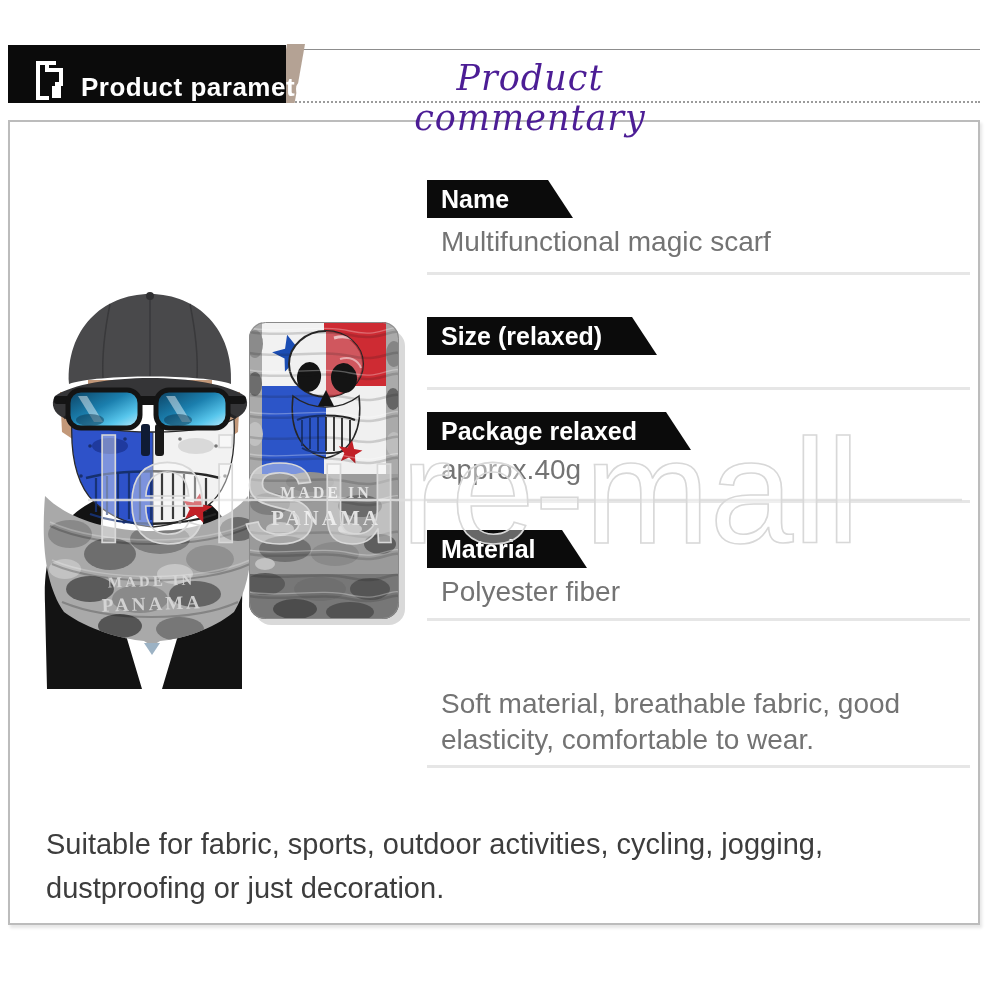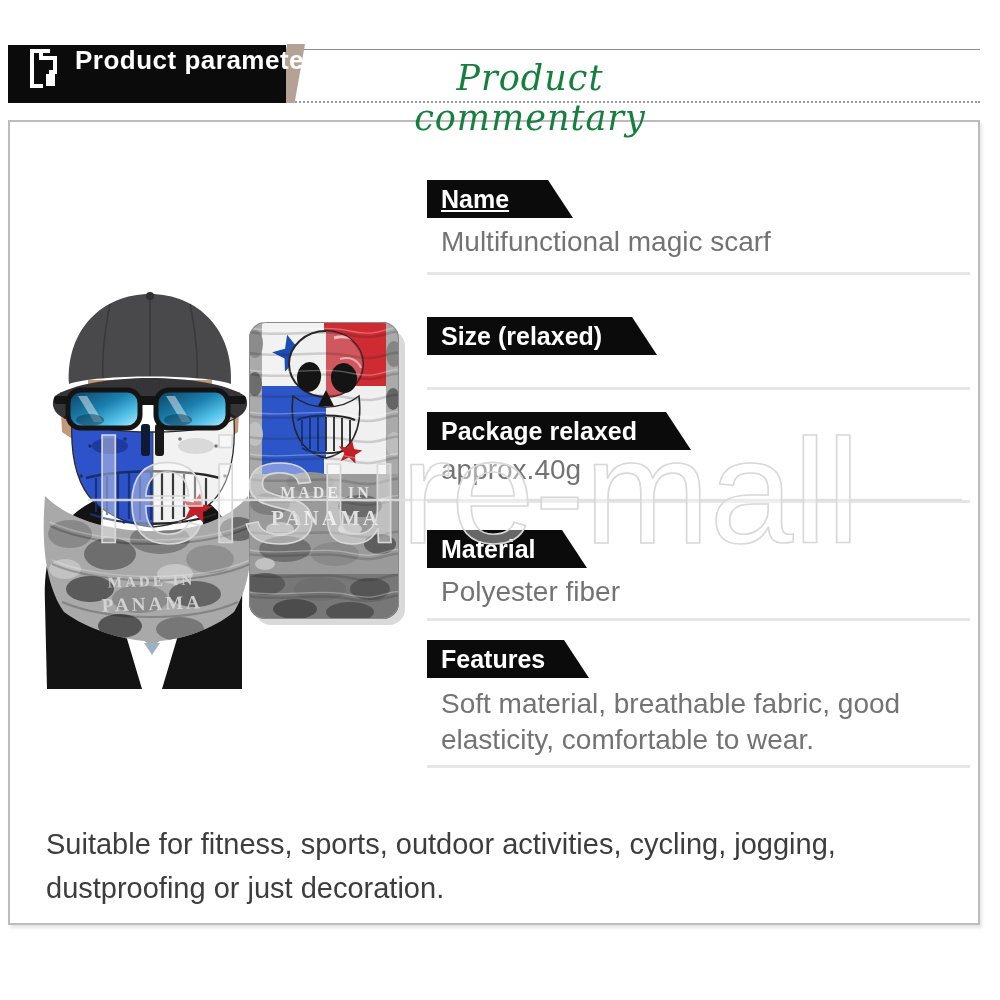--- a/index.html
+++ b/index.html
@@ -5,26 +5,26 @@
   html,body{margin:0;padding:0;background:#ffffff;}
   #canvas{position:relative;width:1000px;height:1000px;background:#ffffff;overflow:hidden;
           font-family:"Liberation Sans",sans-serif;}
 
   
   .hline{position:absolute;left:300px;top:49px;width:680px;height:0;
          border-top:1px solid #8d8d8d;}
   .dotline{position:absolute;left:8px;top:101px;width:972px;height:0;
          border-top:2px dotted #9b9b9b;}
   .banner{position:absolute;left:8px;top:45px;width:278px;height:58px;background:#0b0b0b;
-          display:flex;align-items:flex-start;gap:10px;padding-left:11px;box-sizing:border-box;z-index:3;}
+          display:flex;align-items:flex-end;gap:10px;padding-left:17px;box-sizing:border-box;z-index:3;}
   .banner .txt{color:#ffffff;font-weight:bold;font-size:26px;letter-spacing:0.5px;white-space:nowrap;}
   .tanshape{position:absolute;left:287px;top:44px;width:18px;height:59px;background:#b4a294;
           transform:skewX(-10deg);transform-origin:top left;z-index:2;}
   .commentary{position:absolute;left:350px;top:58px;width:360px;text-align:center;
-          font-family:"DejaVu Serif",serif;font-style:italic;font-size:35px;color:#15803d;
+          font-family:"DejaVu Serif",serif;font-style:italic;font-size:35px;color:#4c1d95;
           letter-spacing:1px;z-index:2;}
 
   
   .panel{position:absolute;left:8px;top:120px;width:972px;height:805px;background:#ffffff;
          border:2px solid #bcbcbc;box-sizing:border-box;box-shadow:2px 3px 3px rgba(0,0,0,0.10);}
   .photo{position:absolute;left:20px;top:12px;width:400px;height:560px;}
 
   .plabel{position:absolute;left:417px;height:38px;background:#0b0b0b;color:#ffffff;
           font-weight:bold;font-size:25px;line-height:38px;padding-left:14px;box-sizing:border-box;
           clip-path:polygon(0 0,calc(100% - 25px) 0,100% 100%,0 100%);}
@@ -285,40 +285,39 @@
               <path d="M219,362 C250,368 290,358 320,365 S360,359 369,362"></path>
               <path d="M219,416 C250,422 290,412 320,419 S360,413 369,416"></path>
               <path d="M219,458 C250,464 290,454 320,461 S360,455 369,458"></path>
             </g>
           </g>
         </g>
         <rect x="219.5" y="188.5" width="149" height="296" rx="16" fill="none" stroke="#8a8a8a" stroke-width="1"></rect>
       </g>
     </svg>
 
-    <div class="plabel" style="top:58px;width:146px;text-decoration:underline;">Name</div>
+    <div class="plabel" style="top:58px;width:146px;">Name</div>
     <div class="pvalue" style="top:102px;">Multifunctional magic scarf</div>
     <div class="divider" style="top:150px;"></div>
 
     <div class="plabel" style="top:175px;width:230px;margin-top:20px;">Size (relaxed)</div>
     <div class="divider" style="top:265px;"></div>
 
     <div class="plabel" style="top:290px;width:264px;">Package relaxed</div>
     <div class="pvalue" style="top:330px;">approx.40g</div>
     <div class="divider" style="top:378px;"></div>
 
     <div class="plabel" style="top:408px;width:160px;">Material</div>
     <div class="pvalue" style="top:452px;">Polyester fiber</div>
     <div class="divider" style="top:496px;"></div>
 
-    <div class="plabel" style="top:518px;width:162px;">Features</div>
     <div class="pvalue" style="top:564px;width:525px;">Soft material, breathable fabric, good elasticity, comfortable to wear.</div>
     <div class="divider" style="top:643px;"></div>
 
-    <div class="footer-note">Suitable for fitness, sports, outdoor activities, cycling, jogging, dustproofing or just decoration.</div>
+    <div class="footer-note">Suitable for fabric, sports, outdoor activities, cycling, jogging, dustproofing or just decoration.</div>
   </div>
 
   <svg class="wm" width="1000" height="1000">
     <line x1="88" y1="500" x2="962" y2="500" stroke="#dedede" stroke-width="2.5" opacity="0.9"></line>
     <text x="92" y="543" font-family="Liberation Sans,sans-serif" font-size="148" textLength="768" lengthAdjust="spacingAndGlyphs" fill="rgba(255,255,255,0.38)" stroke="#d8d8d8" stroke-width="1.6">leisure-mall</text>
   </svg>
 
 </div>
 
 </body></html>

